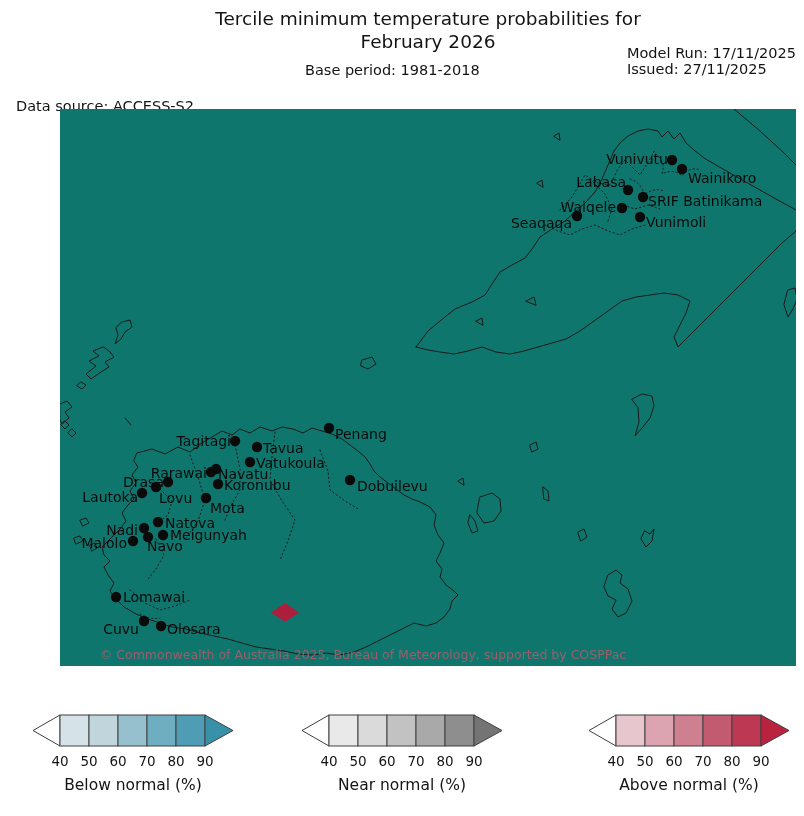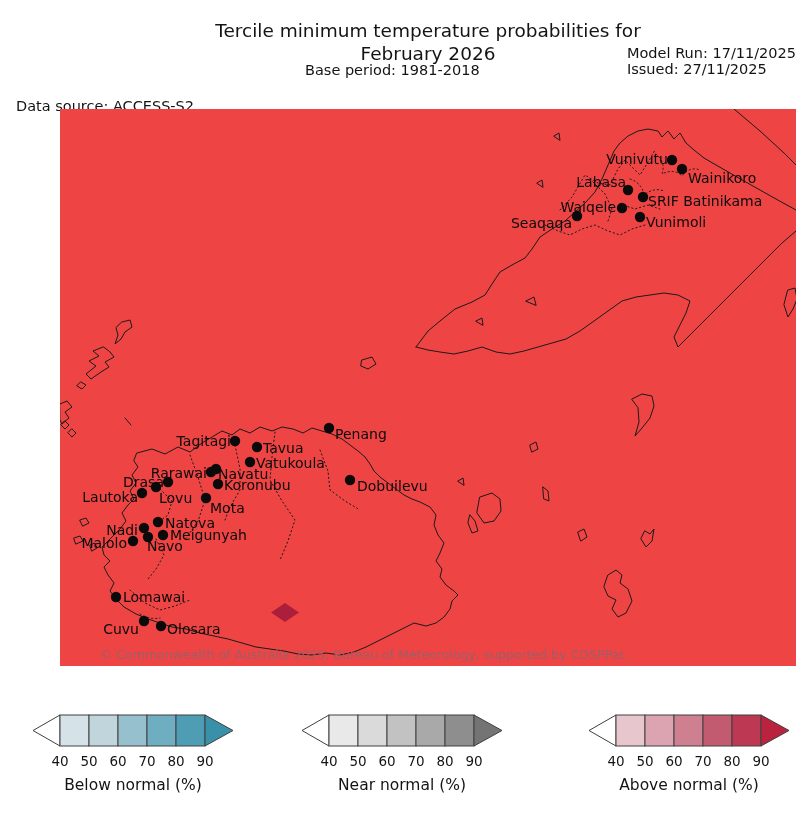--- a/index.html
+++ b/index.html
@@ -1,18 +1,18 @@
 <!DOCTYPE html>
 <html><head>
 <meta charset="utf-8">
 <style>
   html,body{margin:0;padding:0;background:#ffffff;}
   .page{position:relative;width:804px;height:816px;background:#ffffff;overflow:hidden;
         font-family:"DejaVu Sans","Liberation Sans",sans-serif;color:#111;}
-  .title{position:absolute;left:60px;top:20px;width:736px;text-align:center;
+  .title{position:absolute;left:60px;top:8px;width:736px;text-align:center;
          font-size:18.5px;line-height:22.5px;color:#141414;}
   .meta-left{position:absolute;left:16px;top:62px;font-size:14.5px;color:#141414;margin-top:36px;}
   .meta-center{position:absolute;left:305px;top:62px;font-size:14.5px;color:#141414;}
   .meta-right{position:absolute;right:8px;top:46px;text-align:left;font-size:14.5px;
               line-height:15.5px;color:#141414;}
   .map{position:absolute;left:60px;top:109px;width:736px;height:557px;}
   .map svg{display:block;}
   .coast{fill:none;stroke:#1a1a1a;stroke-width:1;stroke-linejoin:round;stroke-linecap:round;}
   .dotted{fill:none;stroke:#1a1a1a;stroke-width:1;stroke-dasharray:1.3 2.8;stroke-linecap:round;}
   .station-label{font-size:14px;fill:#0a0a0a;}
@@ -30,21 +30,21 @@
     <div>February 2026</div>
   </div>
 
   <div class="meta-left">Data source: ACCESS-S2</div>
   <div class="meta-center">Base period: 1981-2018</div>
   <div class="meta-right">
     <div>Model Run: 17/11/2025</div>
     <div>Issued: 27/11/2025</div>
   </div>
 
-  <div class="map" id="map" style="background: #ef4444;">
+  <div class="map" id="map" style="background: #0f766e;">
     <svg viewBox="0 0 736 557" width="736" height="557">
 
       <g>
 
         <path class="coast" d="M356,238 L368,222 L380,212 L395,200 L412,193 L425,186 L432,175 L440,163 L452,156 L465,149 L472,140 L480,128 L492,120 L505,112 L515,103 L525,94 L535,83 L542,70 L548,56 L554,42 L560,34 L568,27 L578,22 L588,20 L598,22 L602,28 L608,22 L614,30 L620,24 L626,34 L634,41 L644,49 L656,56 L670,64 L684,72 L700,81 L716,90 L736,101"></path>
 
         <path class="coast" d="M736,122 L722,134 L708,148 L694,162 L680,176 L666,190 L652,204 L640,216 L628,228 L618,238 L614,228 L620,216 L626,204 L630,192 L618,186 L604,184 L590,186 L576,188 L562,192 L548,202 L534,212 L520,222 L506,230 L492,234 L478,238 L464,242 L450,245 L436,243 L422,238 L408,242 L394,245 L380,243 L368,241 L356,238"></path>
 
         <path class="coast" d="M674,0 L700,22 L724,44 L736,56"></path>
 

